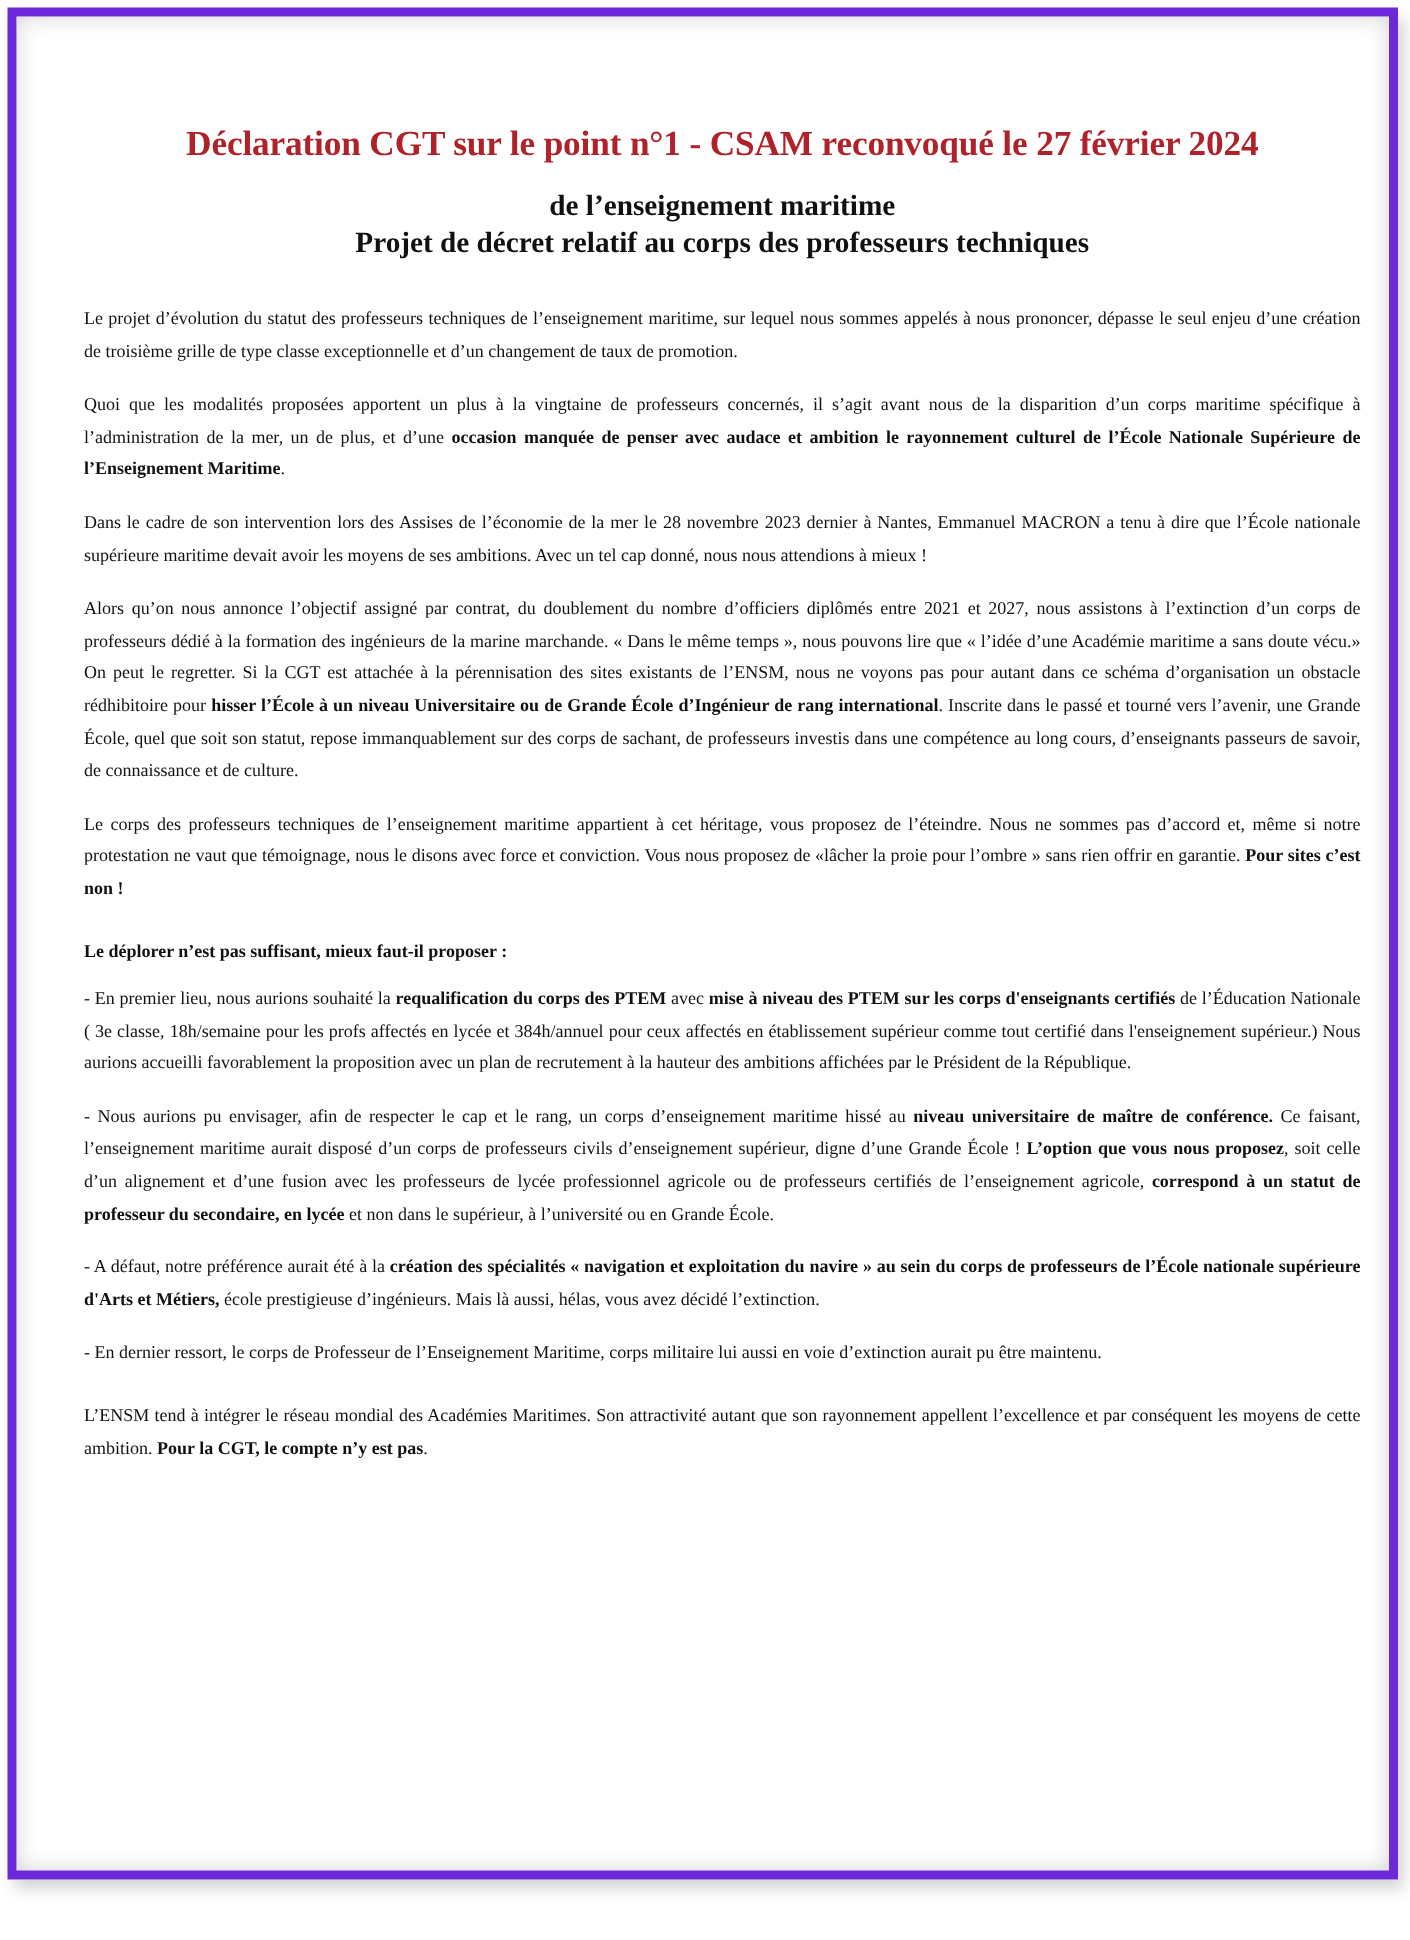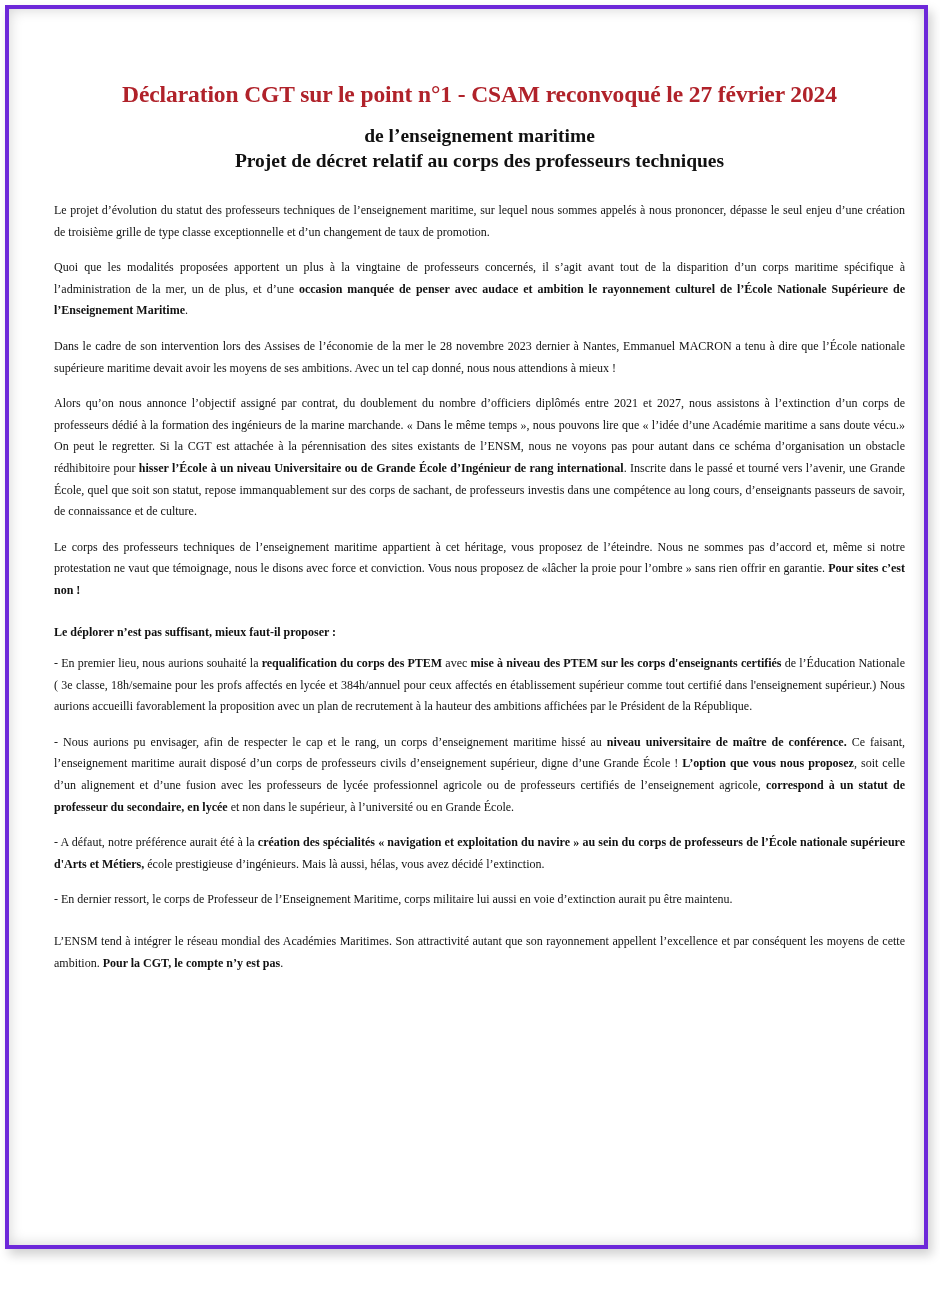--- a/index.html
+++ b/index.html
@@ -1,19 +1,19 @@
 <!DOCTYPE html>
 <html><head>
 <meta charset="utf-8">
 <style>
   html, body { margin:0; padding:0; background:#ffffff; }
   body { width:940px; height:1293px; position:relative; overflow:hidden; }
   .frame {
     position:absolute; left:5px; top:5px; width:915px; height:1236px;
-    border:4px solid #6d28d9;
+    border:6px solid #6d28d9;
     background:#ffffff;
     box-shadow: inset 0 0 14px rgba(0,0,0,0.18), 4px 6px 10px rgba(0,0,0,0.18);
   }
   .content {
     position:absolute; left:45px; top:70px; width:851px;
     font-family:"Liberation Serif", serif;
     color:#111;
   }
   h1 {
     margin:0; text-align:center;
@@ -45,21 +45,21 @@
 <div class="frame">
   <div class="content">
     <h1>Déclaration CGT sur le point n°1 - CSAM reconvoqué le 27 février 2024</h1>
     <h2>
       <span>de l’enseignement maritime</span>
       <span>Projet de décret relatif au corps des professeurs techniques</span>
     </h2>
 
     <div class="body">
       <p><span>Le projet d’évolution du statut des professeurs techniques de l’enseignement maritime, sur lequel nous sommes appelés à nous prononcer, dépasse le seul enjeu d’une création de troisième grille de type classe exceptionnelle et d’un changement de taux de promotion.</span></p>
-      <p><span>Quoi que les modalités proposées apportent un plus à la vingtaine de professeurs concernés, il s’agit avant tout de la disparition d’un corps maritime spécifique à l’administration de la mer, un de plus, et d’une </span><b>occasion manquée de penser avec audace et ambition le rayonnement culturel de l’École Nationale Supérieure de l’Enseignement Maritime</b><span>.</span></p>
+      <p><span>Quoi que les modalités proposées apportent un plus à la vingtaine de professeurs concernés, il s’agit avant nous de la disparition d’un corps maritime spécifique à l’administration de la mer, un de plus, et d’une </span><b>occasion manquée de penser avec audace et ambition le rayonnement culturel de l’École Nationale Supérieure de l’Enseignement Maritime</b><span>.</span></p>
       <p><span>Dans le cadre de son intervention lors des Assises de l’économie de la mer le 28 novembre 2023 dernier à Nantes, Emmanuel MACRON a tenu à dire que l’École nationale supérieure maritime devait avoir les moyens de ses ambitions. Avec un tel cap donné, nous nous attendions à mieux !</span></p>
       <p><span>Alors qu’on nous annonce l’objectif assigné par contrat, du doublement du nombre d’officiers diplômés entre 2021 et 2027, nous assistons à l’extinction d’un corps de professeurs dédié à la formation des ingénieurs de la marine marchande. « Dans le même temps », nous pouvons lire que « l’idée d’une Académie maritime a sans doute vécu.» On peut le regretter. Si la CGT est attachée à la pérennisation des sites existants de l’ENSM, nous ne voyons pas pour autant dans ce schéma d’organisation un obstacle rédhibitoire pour </span><b>hisser l’École à un niveau Universitaire ou de Grande École d’Ingénieur de rang international</b><span>. Inscrite dans le passé et tourné vers l’avenir, une Grande École, quel que soit son statut, repose immanquablement sur des corps de sachant, de professeurs investis dans une compétence au long cours, d’enseignants passeurs de savoir, de connaissance et de culture.</span></p>
       <p><span>Le corps des professeurs techniques de l’enseignement maritime appartient à cet héritage, vous proposez de l’éteindre. Nous ne sommes pas d’accord et, même si notre protestation ne vaut que témoignage, nous le disons avec force et conviction. Vous nous proposez de «lâcher la proie pour l’ombre » sans rien offrir en garantie. </span><b>Pour sites c’est non !</b></p>
 
       <p class="lead-gap sub-heading">Le déplorer n’est pas suffisant, mieux faut-il proposer :</p>
 
       <p><span>- En premier lieu, nous aurions souhaité la </span><b>requalification du corps des PTEM</b><span> avec </span><b>mise à niveau des PTEM sur les corps d'enseignants certifiés</b><span> de l’Éducation Nationale ( 3e classe, 18h/semaine pour les profs affectés en lycée et 384h/annuel pour ceux affectés en établissement supérieur comme tout certifié dans l'enseignement supérieur.) Nous aurions accueilli favorablement la proposition avec un plan de recrutement à la hauteur des ambitions affichées par le Président de la République.</span></p>
       <p><span>- Nous aurions pu envisager, afin de respecter le cap et le rang, un corps d’enseignement maritime hissé au </span><b>niveau universitaire de maître de conférence.</b><span> Ce faisant, l’enseignement maritime aurait disposé d’un corps de professeurs civils d’enseignement supérieur, digne d’une Grande École ! </span><b>L’option que vous nous proposez</b><span>, soit celle d’un alignement et d’une fusion avec les professeurs de lycée professionnel agricole ou de professeurs certifiés de l’enseignement agricole, </span><b>correspond à un statut de professeur du secondaire, en lycée</b><span> et non dans le supérieur, à l’université ou en Grande École.</span></p>
       <p><span>- A défaut, notre préférence aurait été à la </span><b>création des spécialités « navigation et exploitation du navire » au sein du corps de professeurs de l’École nationale supérieure d'Arts et Métiers,</b><span> école prestigieuse d’ingénieurs. Mais là aussi, hélas, vous avez décidé l’extinction.</span></p>
       <p><span>- En dernier ressort, le corps de Professeur de l’Enseignement Maritime, corps militaire lui aussi en voie d’extinction aurait pu être maintenu.</span></p>

